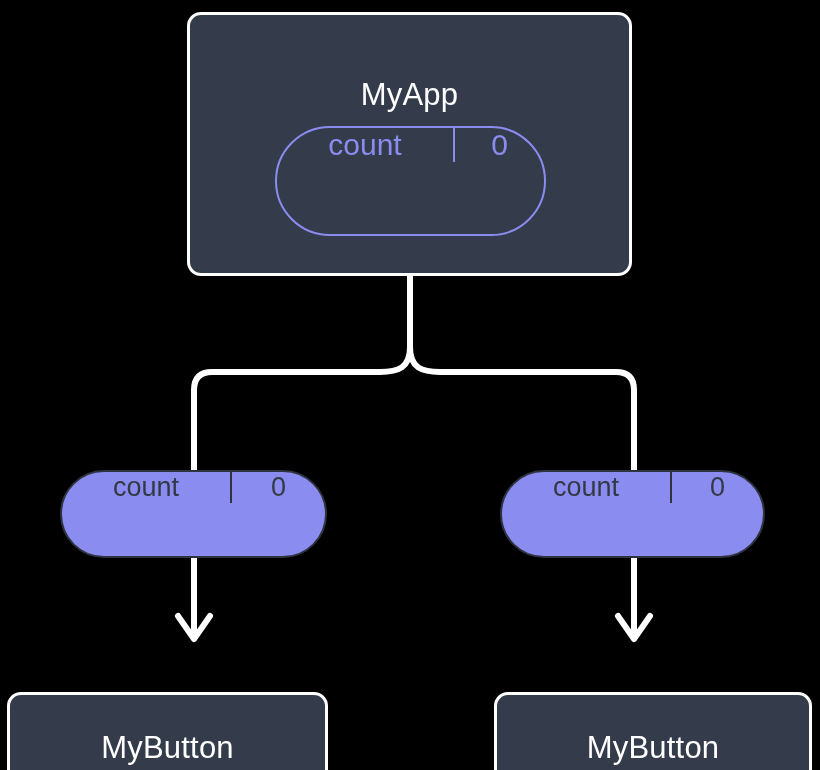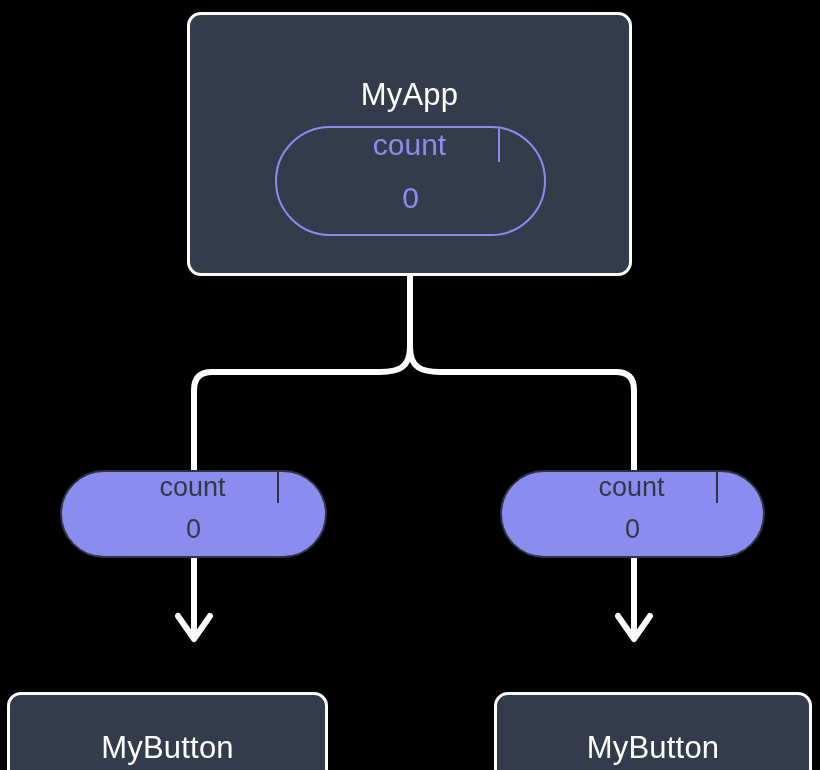--- a/index.html
+++ b/index.html
@@ -60,24 +60,23 @@
   .btn-title {
     top: 35px;
     font-size: 31px;
   }
 
   
   .pill {
     position: absolute;
     box-sizing: border-box;
     display: flex;
-    align-items: center;
+    align-items: flex-start;
     border-radius: 999px;
     overflow: hidden;
-    flex-direction: column;
   }
   .pill .pill-key,
   .pill .pill-val {
     display: flex;
     align-items: center;
     justify-content: center;
     box-sizing: border-box;
     white-space: nowrap;
   }
 

